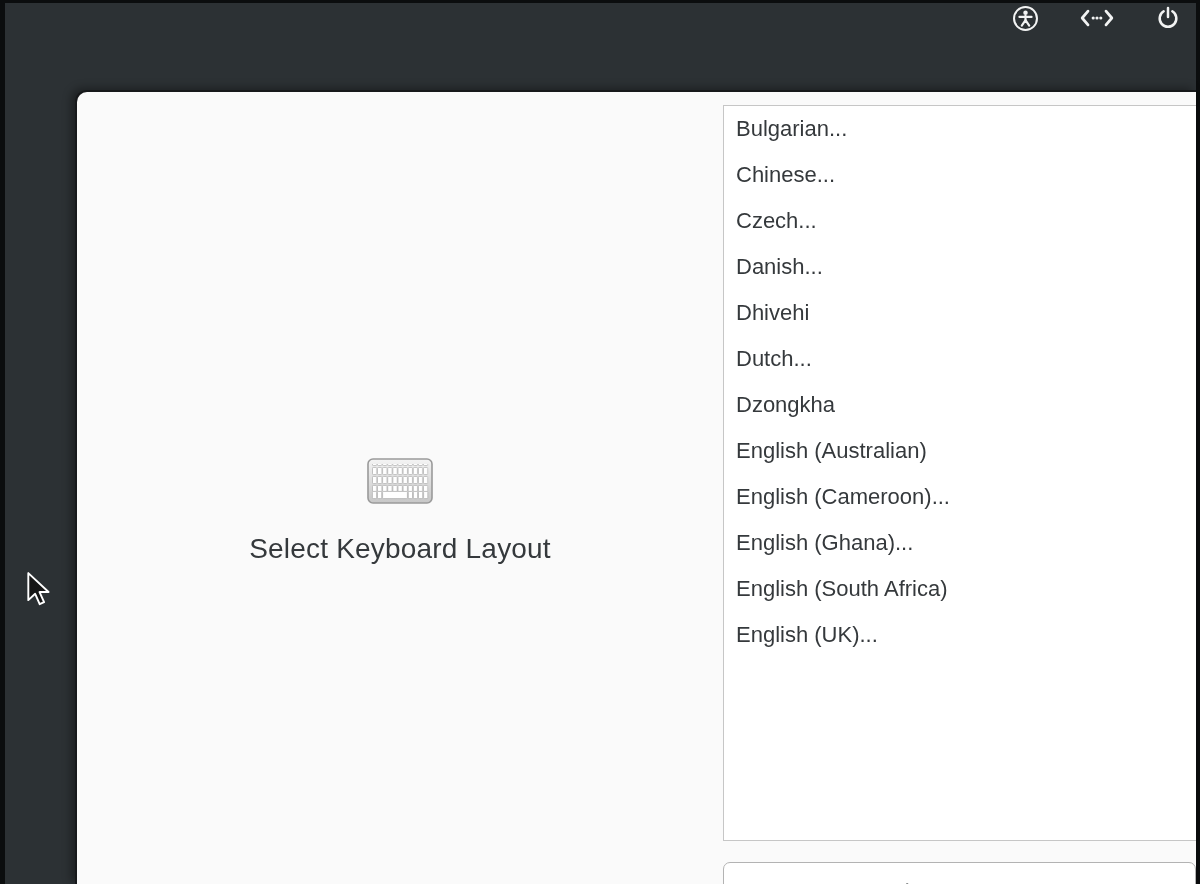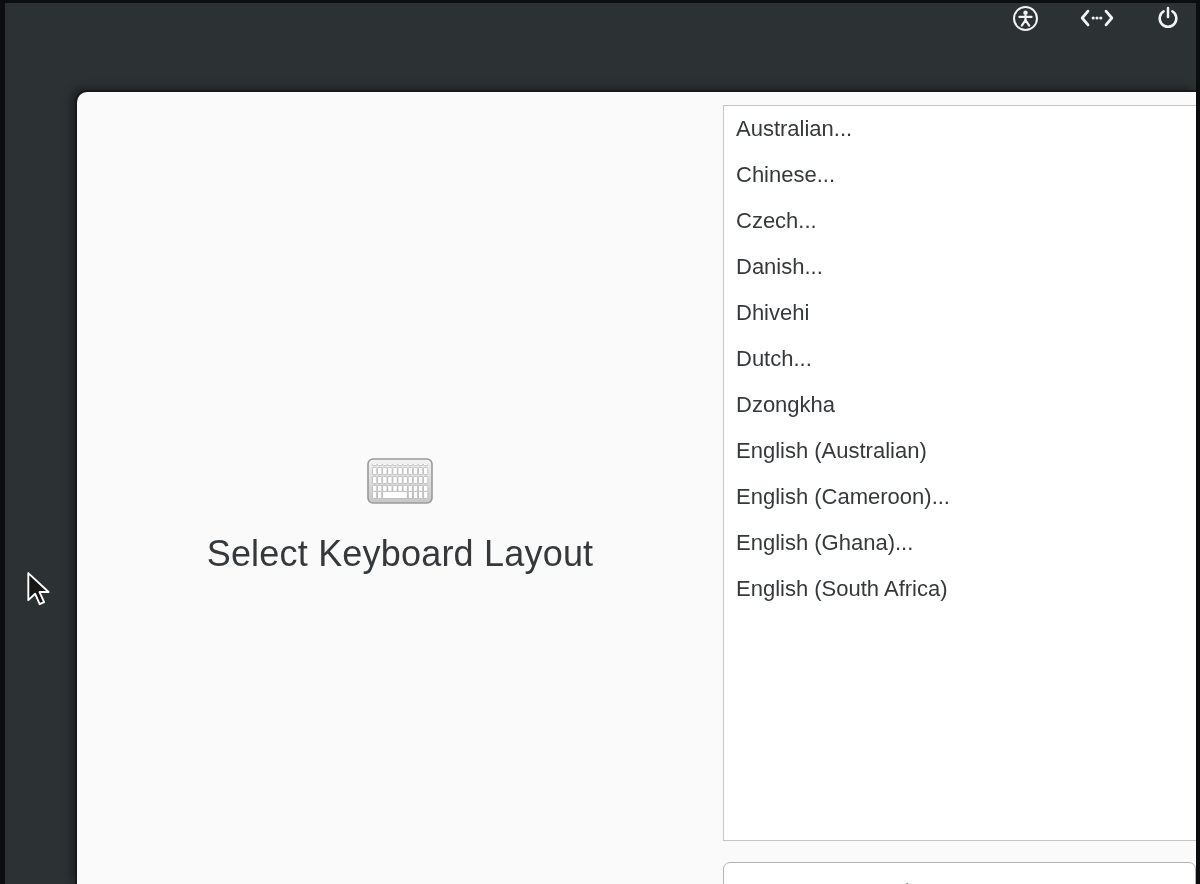--- a/index.html
+++ b/index.html
@@ -26,21 +26,21 @@
     border-top:2px solid #17191b;border-left:2px solid #17191b;
     border-top-left-radius:12px;
     box-shadow:-4px -2px 8px rgba(0,0,0,.35);
   }
 
   
   .left-pane{position:absolute;left:0;top:0;width:646px;height:100%;}
   .kbd-icon{position:absolute;left:290px;top:366px;width:66px;height:46px;}
   .page-title{
     position:absolute;top:441px;left:0;width:100%;
-    text-align:center;font-size:36px;font-weight:400;color:#35393c;
+    text-align:center;font-size:28px;font-weight:400;color:#35393c;
     letter-spacing:.2px;
   }
 
   
   .layout-list{
     position:absolute;left:646px;top:13px;width:calc(100% - 646px);height:736px;
     background:#fff;border:1px solid #c6c6c6;border-right:none;
     box-sizing:border-box;overflow:hidden;
   }
   .layout-item{
@@ -117,31 +117,32 @@
             <rect x="46.4" y="33.4" width="4.2" height="7.2" rx="0.8"></rect>
             <rect x="51.5" y="33.4" width="4.2" height="7.2" rx="0.8"></rect>
             <rect x="56.6" y="33.4" width="4.2" height="7.2" rx="0.8"></rect>
           </g>
         </svg>
       </span>
       <div class="page-title">Select Keyboard Layout</div>
     </div>
 
     <div class="layout-list">
-        <div class="layout-item">Australian...</div>
+        <div class="layout-item">Bulgarian...</div>
         <div class="layout-item">Chinese...</div>
         <div class="layout-item">Czech...</div>
         <div class="layout-item">Danish...</div>
         <div class="layout-item">Dhivehi</div>
         <div class="layout-item">Dutch...</div>
         <div class="layout-item">Dzongkha</div>
         <div class="layout-item">English (Australian)</div>
         <div class="layout-item">English (Cameroon)...</div>
         <div class="layout-item">English (Ghana)...</div>
         <div class="layout-item">English (South Africa)</div>
+        <div class="layout-item">English (UK)...</div>
       </div>
 
     <input class="test-input" type="text" placeholder="Type to test your layout" style="">
   </div>
 
   <span class="cursor">
     <svg width="26" height="36" viewBox="0 0 22 32">
       <polygon points="1.5,1 1.5,25 7.6,19.4 11.6,28.6 15.5,26.8 11.5,17.8 19.5,17.8" fill="#161616" stroke="#ffffff" stroke-width="1.7" stroke-linejoin="round"></polygon>
     </svg>
   </span>

